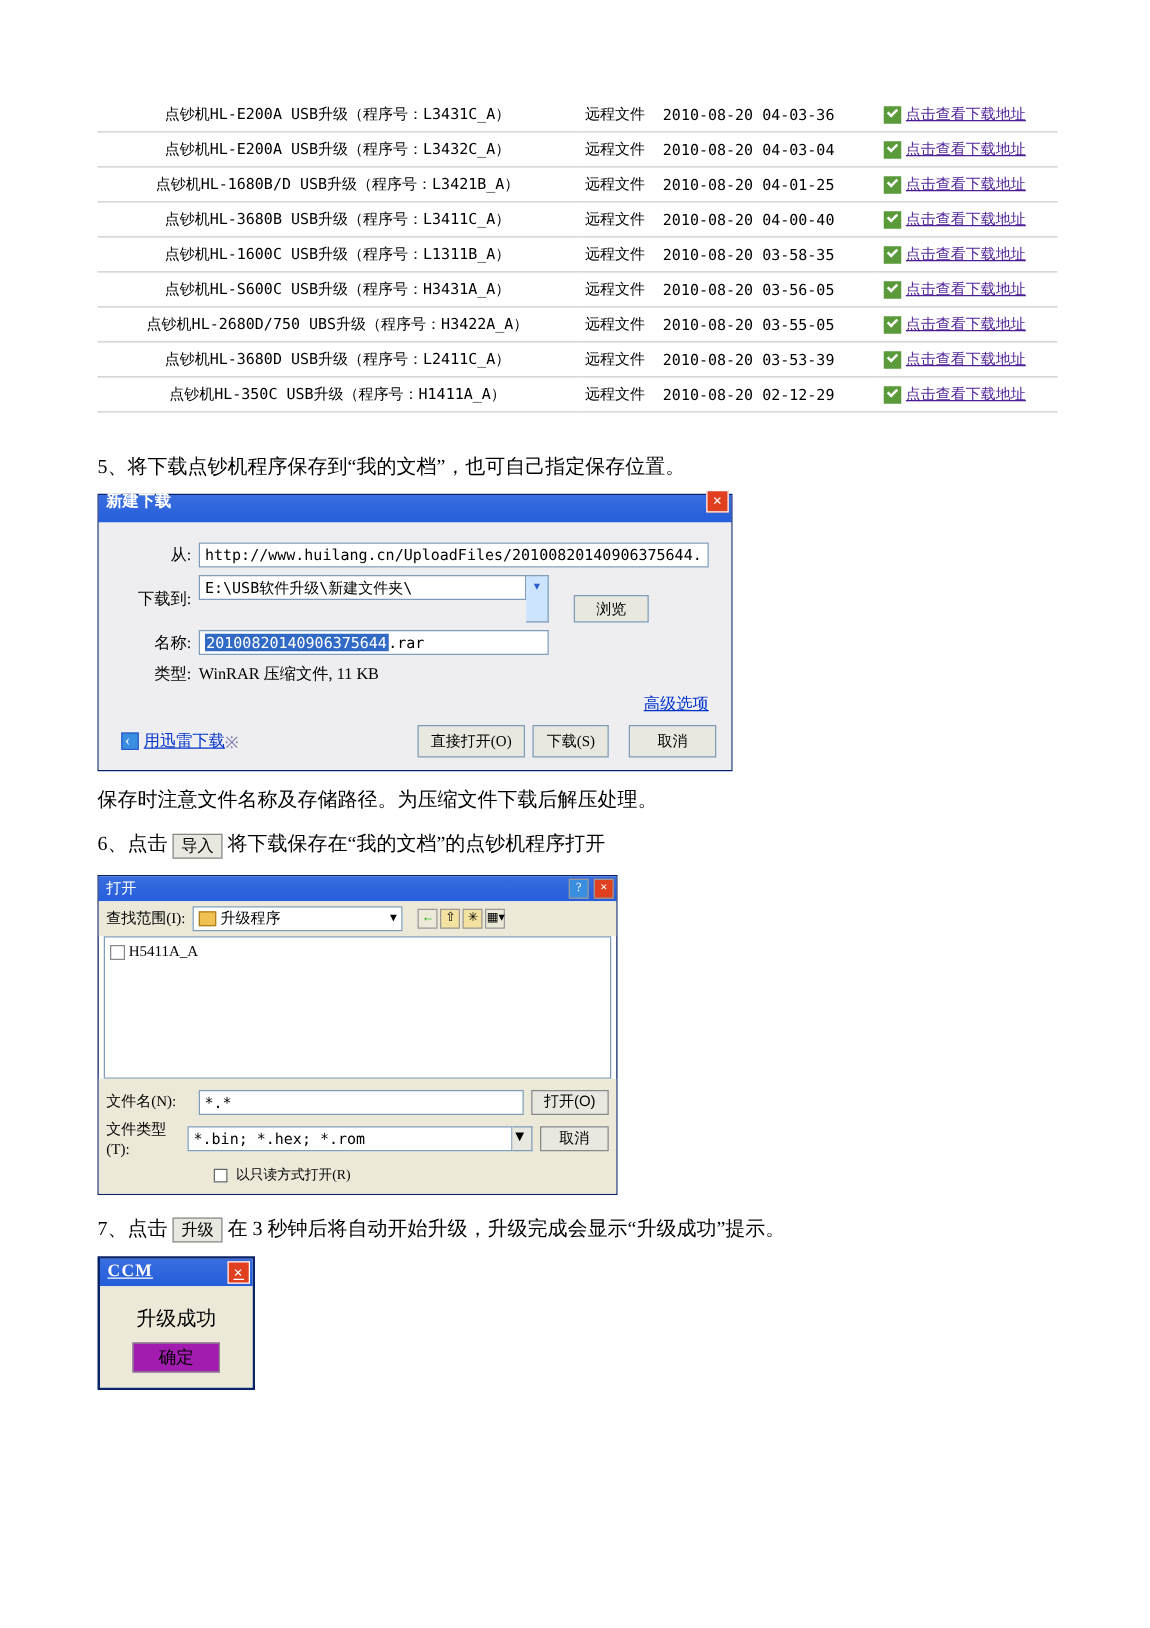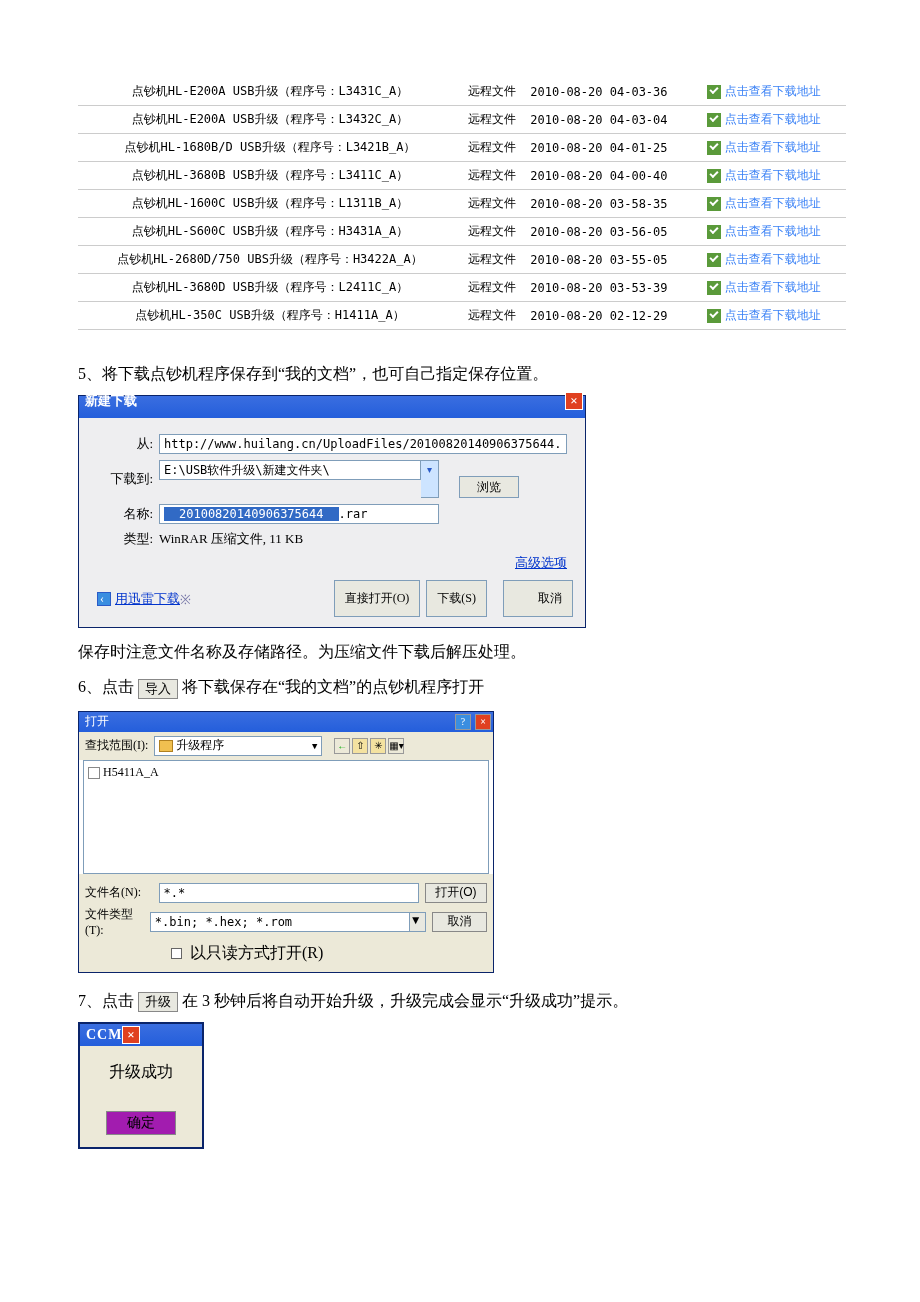--- a/index.html
+++ b/index.html
@@ -14,72 +14,72 @@
 
     
     .download-table { width: 100%; border-collapse: collapse; font-family: "SimSun", monospace; font-size: 12px; margin-bottom: 30px; }
     .download-table td { border-bottom: 1px solid #ccc; padding: 5px 6px; white-space: nowrap; }
     .download-table td.name { width: 370px; text-align: center; }
     .download-table td.type { width: 60px; text-align: left; }
     .download-table td.date { width: 170px; text-align: left; }
     .download-table td.link { width: 140px; text-align: left; }
     .dl-icon { display:inline-block; width:14px; height:14px; background:#5a9a3a; vertical-align:middle; margin-right:4px; position:relative; }
     .dl-icon::before { content:""; position:absolute; left:3px; top:2px; width:6px; height:3px; border-left:2px solid #fff; border-bottom:2px solid #fff; transform:rotate(-45deg); }
-    .link-text { color:#3b82f6; }
+    .link-text { color:#4c1d95;text-decoration:underline; }
 
     
     p.para { font-size: 16px; line-height: 1.7; margin: 8px 0; font-family:"SimSun","宋体",serif; }
     .mini-btn { display:inline-block; border:1px solid #888; background:#e8e8e0; padding:0 6px; font-size:13px; line-height:18px; vertical-align:middle; }
 
     
     .dlg-download { width: 508px; border:1px solid #0a246a; margin: 8px 0 10px; font-family:"SimSun","宋体",serif; }
     .dlg-download .titlebar { height:22px; background: linear-gradient(#3a6ee0,#245edb); color:#fff; font-weight:bold; font-size:13px; display:flex; align-items:center; justify-content:space-between; padding:0 2px 13px 6px; }
     .close-x { width:18px; height:18px; background:#e04020; border:1px solid #fff; text-align:center; line-height:15px; color:#fff; font-weight:bold; font-size:13px; cursor:pointer; }
     .dlg-download .body { background:#eeeef0; padding:10px 12px 10px 18px; font-size:13px; }
     .dlrow { display:flex; align-items:center; margin:6px 0; }
     .dlrow .lbl { width:56px; text-align:right; margin-right:6px; color:#000; }
     .dlrow .fld { flex:1; }
     .txtbox { border:1px solid #7f9db9; background:#fff; padding:2px 4px; font-size:12px; height:20px; font-family:"SimSun",monospace; }
     .url-tx { width: 410px; border:none; font-size:12px; }
     .combo { width:280px; display:flex; }
     .combo .txtbox { flex:1; }
     .combo .chev { width:18px; background:#cde4ff; border:1px solid #7f9db9; border-left:none; color:#2a5bc8; text-align:center; font-size:10px; line-height:18px; cursor:pointer;}
     .browse { width:60px; height:22px; border:1px solid #7f9db9; background:#e8e8e0; font-size:12px; margin-left:20px;margin-top:16px; }
     .hl { color:#2a5bc8; }
-    .sel { color:#fff; background:#316ac5; padding:0 15px; }
+    .sel { color:#fff; background:#316ac5; padding:0 1px; }
     .link-u { color:#0033cc; text-decoration:underline; }
     .linksrow { display:flex; justify-content:flex-end; margin-top:4px; padding-right:6px; }
     .btnrow { display:flex; align-items:center; margin-top:8px; }
     .xunlei-icon{ display:inline-block; width:14px;height:14px;background:#3a8ee0;border:1px solid #2a5bc8;margin-right:4px;vertical-align:middle; position:relative;}
     .xunlei-icon::before{content:"‹";position:absolute;color:#fff;font-size:12px;left:2px;top:-2px;}
-    .btn-std { height:37px; padding:0 10px; border:1px solid #7f9db9; background:#e8e8e0; font-size:12px; font-family:"SimSun";text-align:right; }
+    .btn-std { height:26px; padding:0 10px; border:1px solid #7f9db9; background:#e8e8e0; font-size:12px; font-family:"SimSun"; }
 
     
     .dlg-open { width: 416px; border:1px solid #0a246a; margin:10px 0 14px; font-family:"SimSun","宋体",serif;}
     .dlg-open .titlebar { height:20px; background: linear-gradient(#3a6ee0,#245edb); color:#fff; font-size:12px; display:flex; align-items:center; justify-content:space-between; padding:0 2px 0 6px; }
     .help-q { width:16px; height:16px; background:#3a8ee0; border:1px solid #fff; color:#fff; text-align:center; line-height:14px; font-size:12px; margin-right:2px;}
     .tbicons { display:flex; align-items:center; gap:2px;}
     .tbicons span { display:inline-block; width:16px; height:16px; border:1px solid #999;  font-size:10px; text-align:center; line-height:14px; }
     .folder-icon{display:inline-block;width:14px;height:12px;background:#f0c050;border:1px solid #b08020;vertical-align:middle;margin-right:3px;}
     .file-icon{display:inline-block;width:12px;height:12px;background:#fff;border:1px solid #888;vertical-align:middle;margin-right:3px;position:relative;}
     .dlg-open .toolbar { background:#ece9d8; padding:4px 6px; font-size:12px; display:flex; align-items:center; }
     .dlg-open .filelist { height:114px; background:#fff; border:1px solid #7f9db9; margin:0 4px; padding:4px; font-size:12px;}
     .dlg-open .bottom { background:#ece9d8; padding:6px 6px 8px;}
     .bottom .brow { display:flex; align-items:center; margin:3px 0; font-size:12px;}
     .bottom .blbl { width:78px; }
     .bottom .binp { flex:1; }
     .bottom .binp .txtbox { width:260px; }
     .bottom .bbtn { width:66px; height:20px; border:1px solid #888; background:#e8e8e0; font-size:12px; margin-left:6px;}
-    .chk { margin:5px 0 0 86px; font-size:16px;}
+    .chk { margin:5px 0 0 86px; font-size:11px;}
 
     
     .dlg-msg { width:126px; border:2px solid #0a246a; margin:8px 0 0; font-family:"SimSun","宋体",serif;}
-    .dlg-msg .titlebar { height:22px; background: linear-gradient(#3a6ee0,#245edb); color:#fff; font-size:14px; font-weight:bold; display:flex; align-items:center; padding:0 2px 0 6px; letter-spacing:1px;}
+    .dlg-msg .titlebar { height:22px; background: linear-gradient(#3a6ee0,#245edb); color:#fff; font-size:14px; font-weight:bold; display:flex; align-items:center; justify-content:space-between; padding:0 2px 0 6px; letter-spacing:1px;text-decoration:underline;}
     .dlg-msg .body { background:#ece9d8; padding:16px 0 12px; text-align:center;}
-    .dlg-msg .msg { font-size:16px; margin-bottom:28px;text-align:center;}
+    .dlg-msg .msg { font-size:16px; margin-bottom:8px;text-align:center;}
     .dlg-msg .okbtn { width:70px; height:24px; border:1px solid #888; background:#a21caf; font-size:14px;}
   </style>
 </head>
 <body>
 
 <table class="download-table">
   <tbody id="dl-tbody">
       <tr>
         <td class="name">点钞机HL-E200A USB升级（程序号：L3431C_A）</td>
         <td class="type">远程文件</td>

